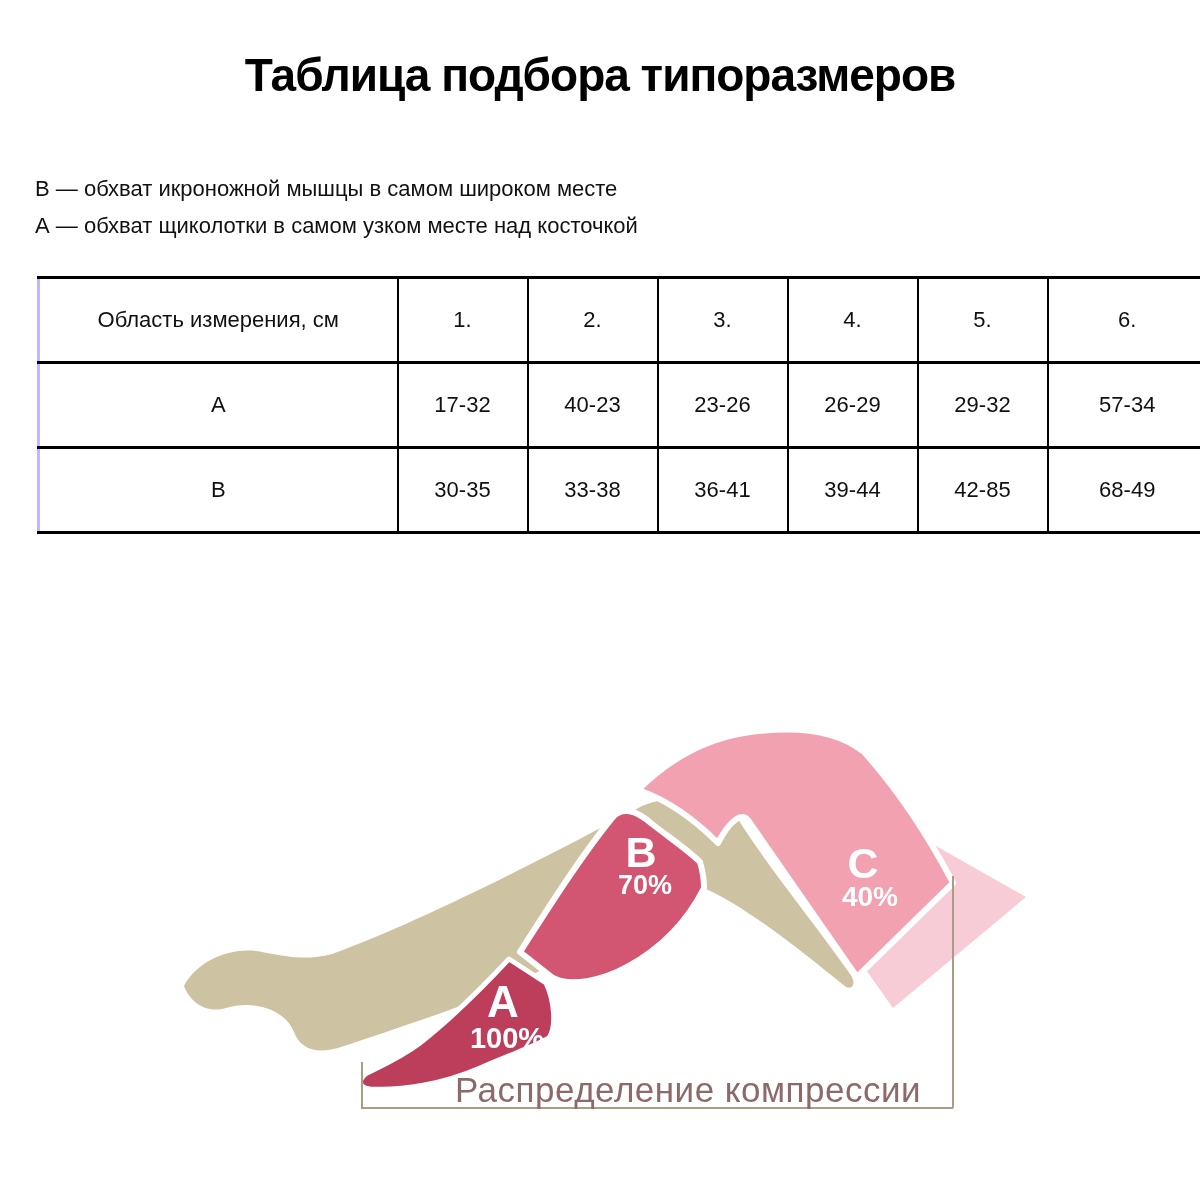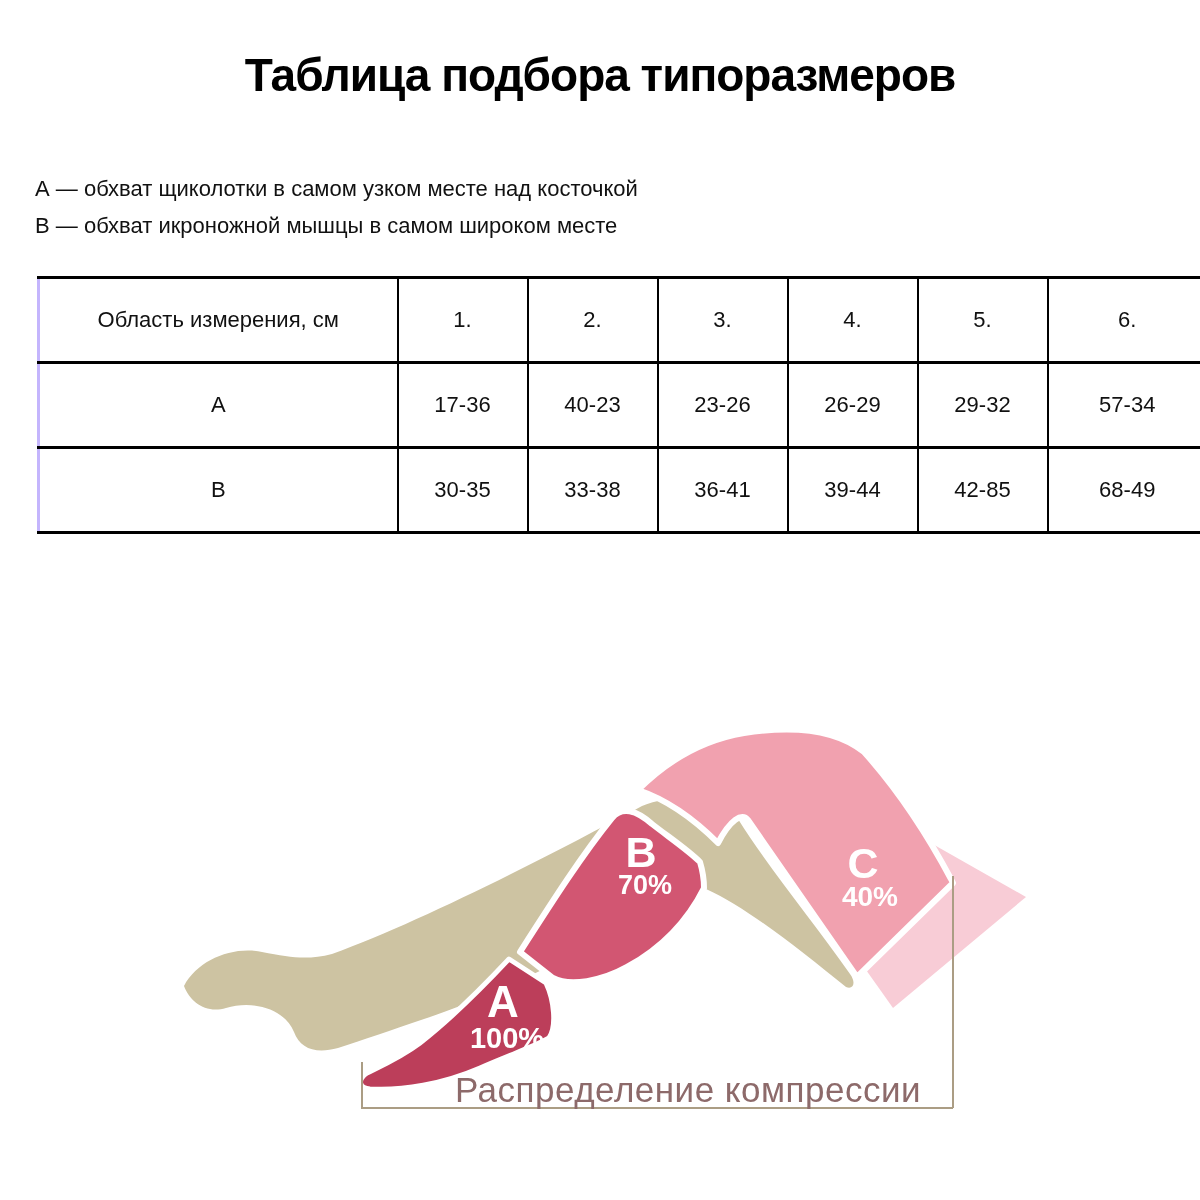--- a/index.html
+++ b/index.html
@@ -31,22 +31,22 @@
   .caption-text{font-weight:400;letter-spacing:0.5px;}
 </style>
 </head>
 <body>
 
 <div class="page">
 
   <div class="title">Таблица подбора типоразмеров</div>
 
   <div class="legend">
+    <div class="legend-line">В — обхват икроножной мышцы в самом широком месте</div>
     <div class="legend-line">А — обхват щиколотки в самом узком месте над косточкой</div>
-    <div class="legend-line">В — обхват икроножной мышцы в самом широком месте</div>
   </div>
 
   <table class="size-table">
     <colgroup>
       <col style="width:359px">
         <col style="width:130px">
         <col style="width:130px">
       <col style="width:130px">
         <col style="width:130px">
         <col style="width:130px">
@@ -57,21 +57,21 @@
         <td>Область измерения, см</td>
         <td>1.</td>
         <td>2.</td>
         <td>3.</td>
         <td>4.</td>
         <td>5.</td>
         <td>6.</td>
       </tr>
       <tr>
         <td>А</td>
-        <td>17-36</td>
+        <td>17-32</td>
         <td>40-23</td>
         <td>23-26</td>
         <td>26-29</td>
         <td>29-32</td>
         <td>57-34</td>
       </tr>
       <tr>
         <td>В</td>
         <td>30-35</td>
         <td>33-38</td>

